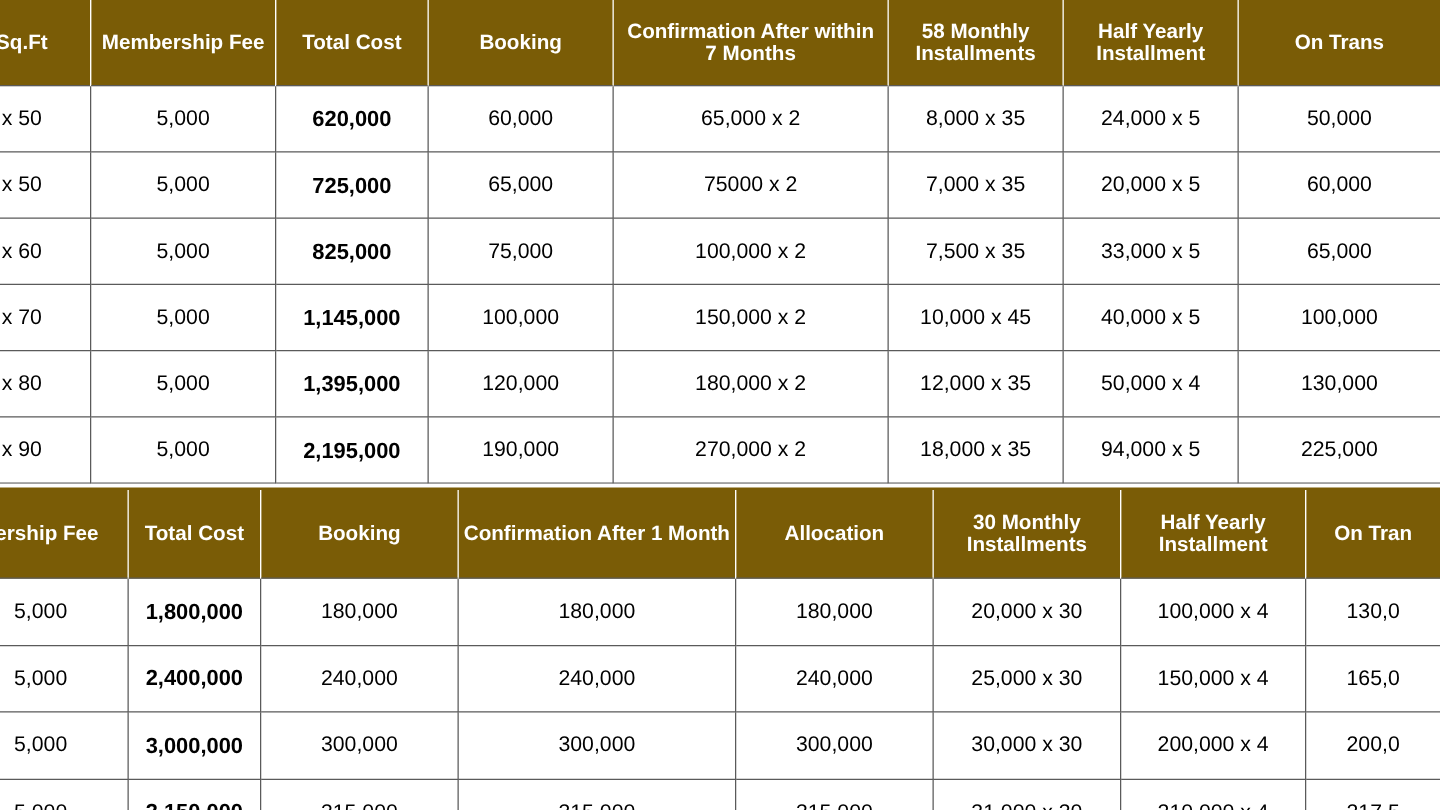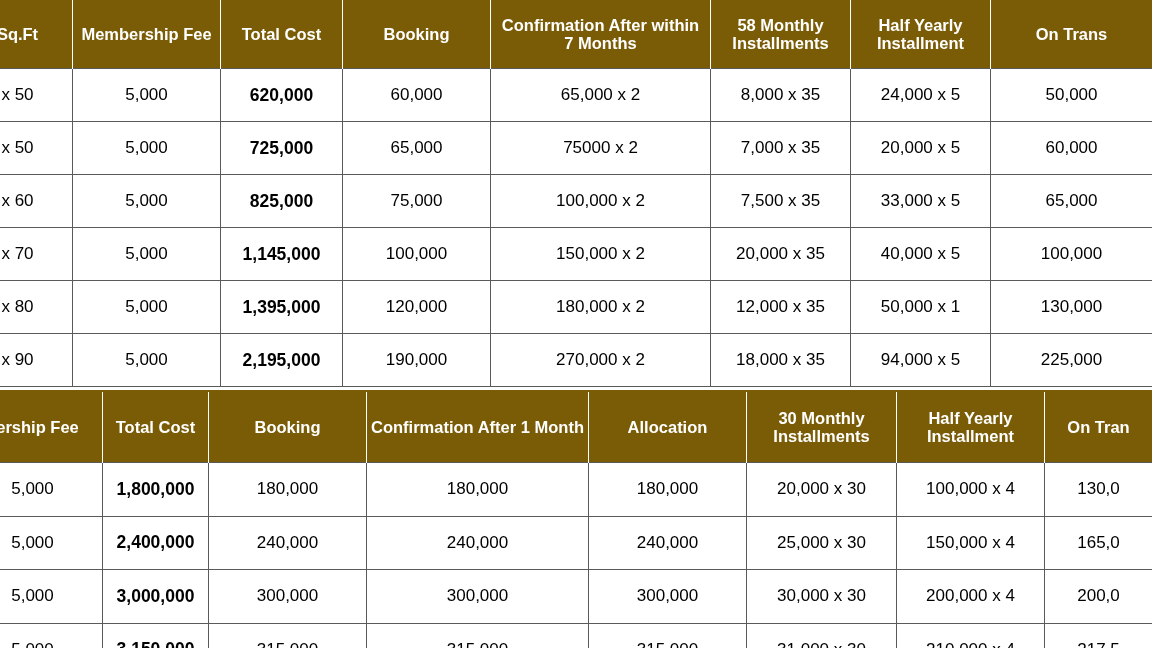--- a/index.html
+++ b/index.html
@@ -126,32 +126,32 @@
         <td>7,500 x 35</td>
         <td>33,000 x 5</td>
         <td>65,000</td>
       </tr>
       <tr>
         <td>x 70</td>
         <td>5,000</td>
         <td class="bold">1,145,000</td>
         <td>100,000</td>
         <td>150,000 x 2</td>
-        <td>20,000 x 35</td>
+        <td>10,000 x 45</td>
         <td>40,000 x 5</td>
         <td>100,000</td>
       </tr>
       <tr>
         <td>x 80</td>
         <td>5,000</td>
         <td class="bold">1,395,000</td>
         <td>120,000</td>
         <td>180,000 x 2</td>
         <td>12,000 x 35</td>
-        <td>50,000 x 1</td>
+        <td>50,000 x 4</td>
         <td>130,000</td>
       </tr>
       <tr>
         <td>x 90</td>
         <td>5,000</td>
         <td class="bold">2,195,000</td>
         <td>190,000</td>
         <td>270,000 x 2</td>
         <td>18,000 x 35</td>
         <td>94,000 x 5</td>

